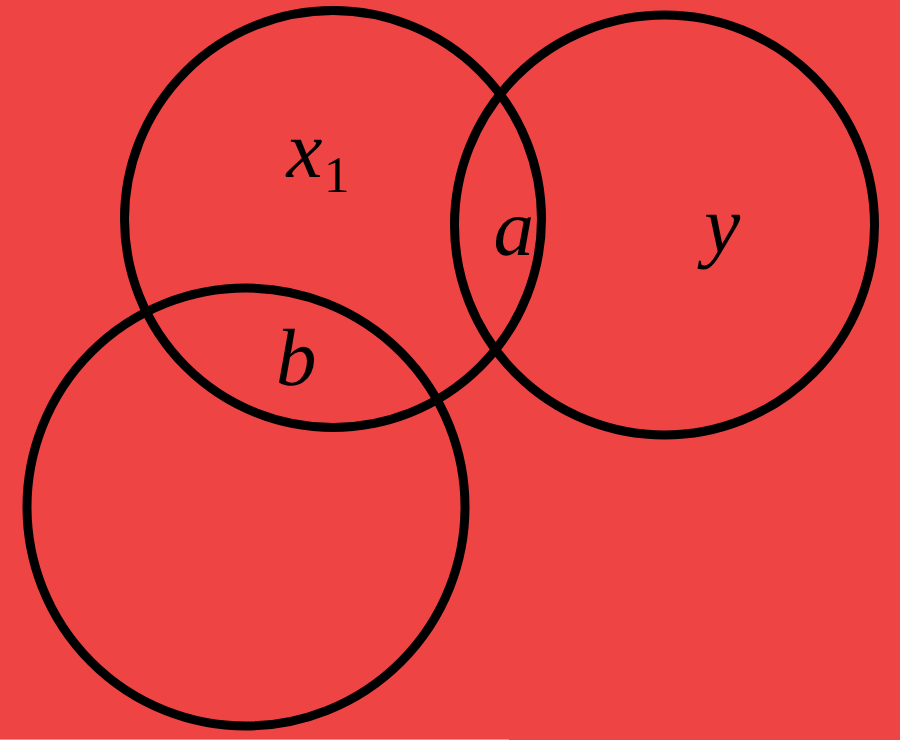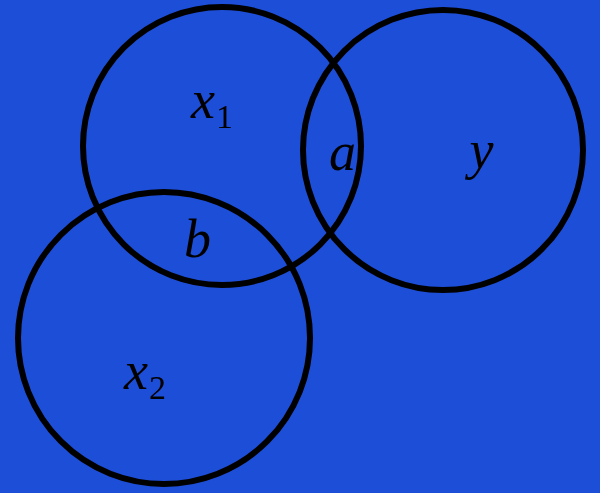--- a/index.html
+++ b/index.html
@@ -10,21 +10,21 @@
   body {
     width: 600px;
     height: 493px;
     overflow: hidden;
     font-family: "Liberation Serif", serif;
   }
   #venn-figure {
     position: relative;
     width: 600px;
     height: 493px;
-    background: #1d4ed8;
+    background: #ef4444;
   }
   #venn-canvas {
     position: absolute;
     left: 0;
     top: 0;
     width: 600px;
     height: 493px;
     display: block;
   }
   .venn-label {
@@ -63,23 +63,20 @@
   </svg>
 
   <div class="venn-label" style="left: 212px; top: 104px;">
     <span class="lbl-base">x</span><span class="lbl-sub">1</span>
   </div>
 
   <div class="venn-label" style="left: 482px; top: 154px;">
     <span class="lbl-base">y</span><span class="lbl-sub"></span>
   </div>
 
-  <div class="venn-label" style="left: 145px; top: 375px;">
-    <span class="lbl-base">x</span><span class="lbl-sub">2</span>
-  </div>
 
   <div class="venn-label" style="left: 343px; top: 156px;">
     <span class="lbl-base">a</span><span class="lbl-sub"></span>
   </div>
 
   <div class="venn-label" style="left: 198px; top: 243px;">
     <span class="lbl-base">b</span><span class="lbl-sub"></span>
   </div>
 
 </div>

